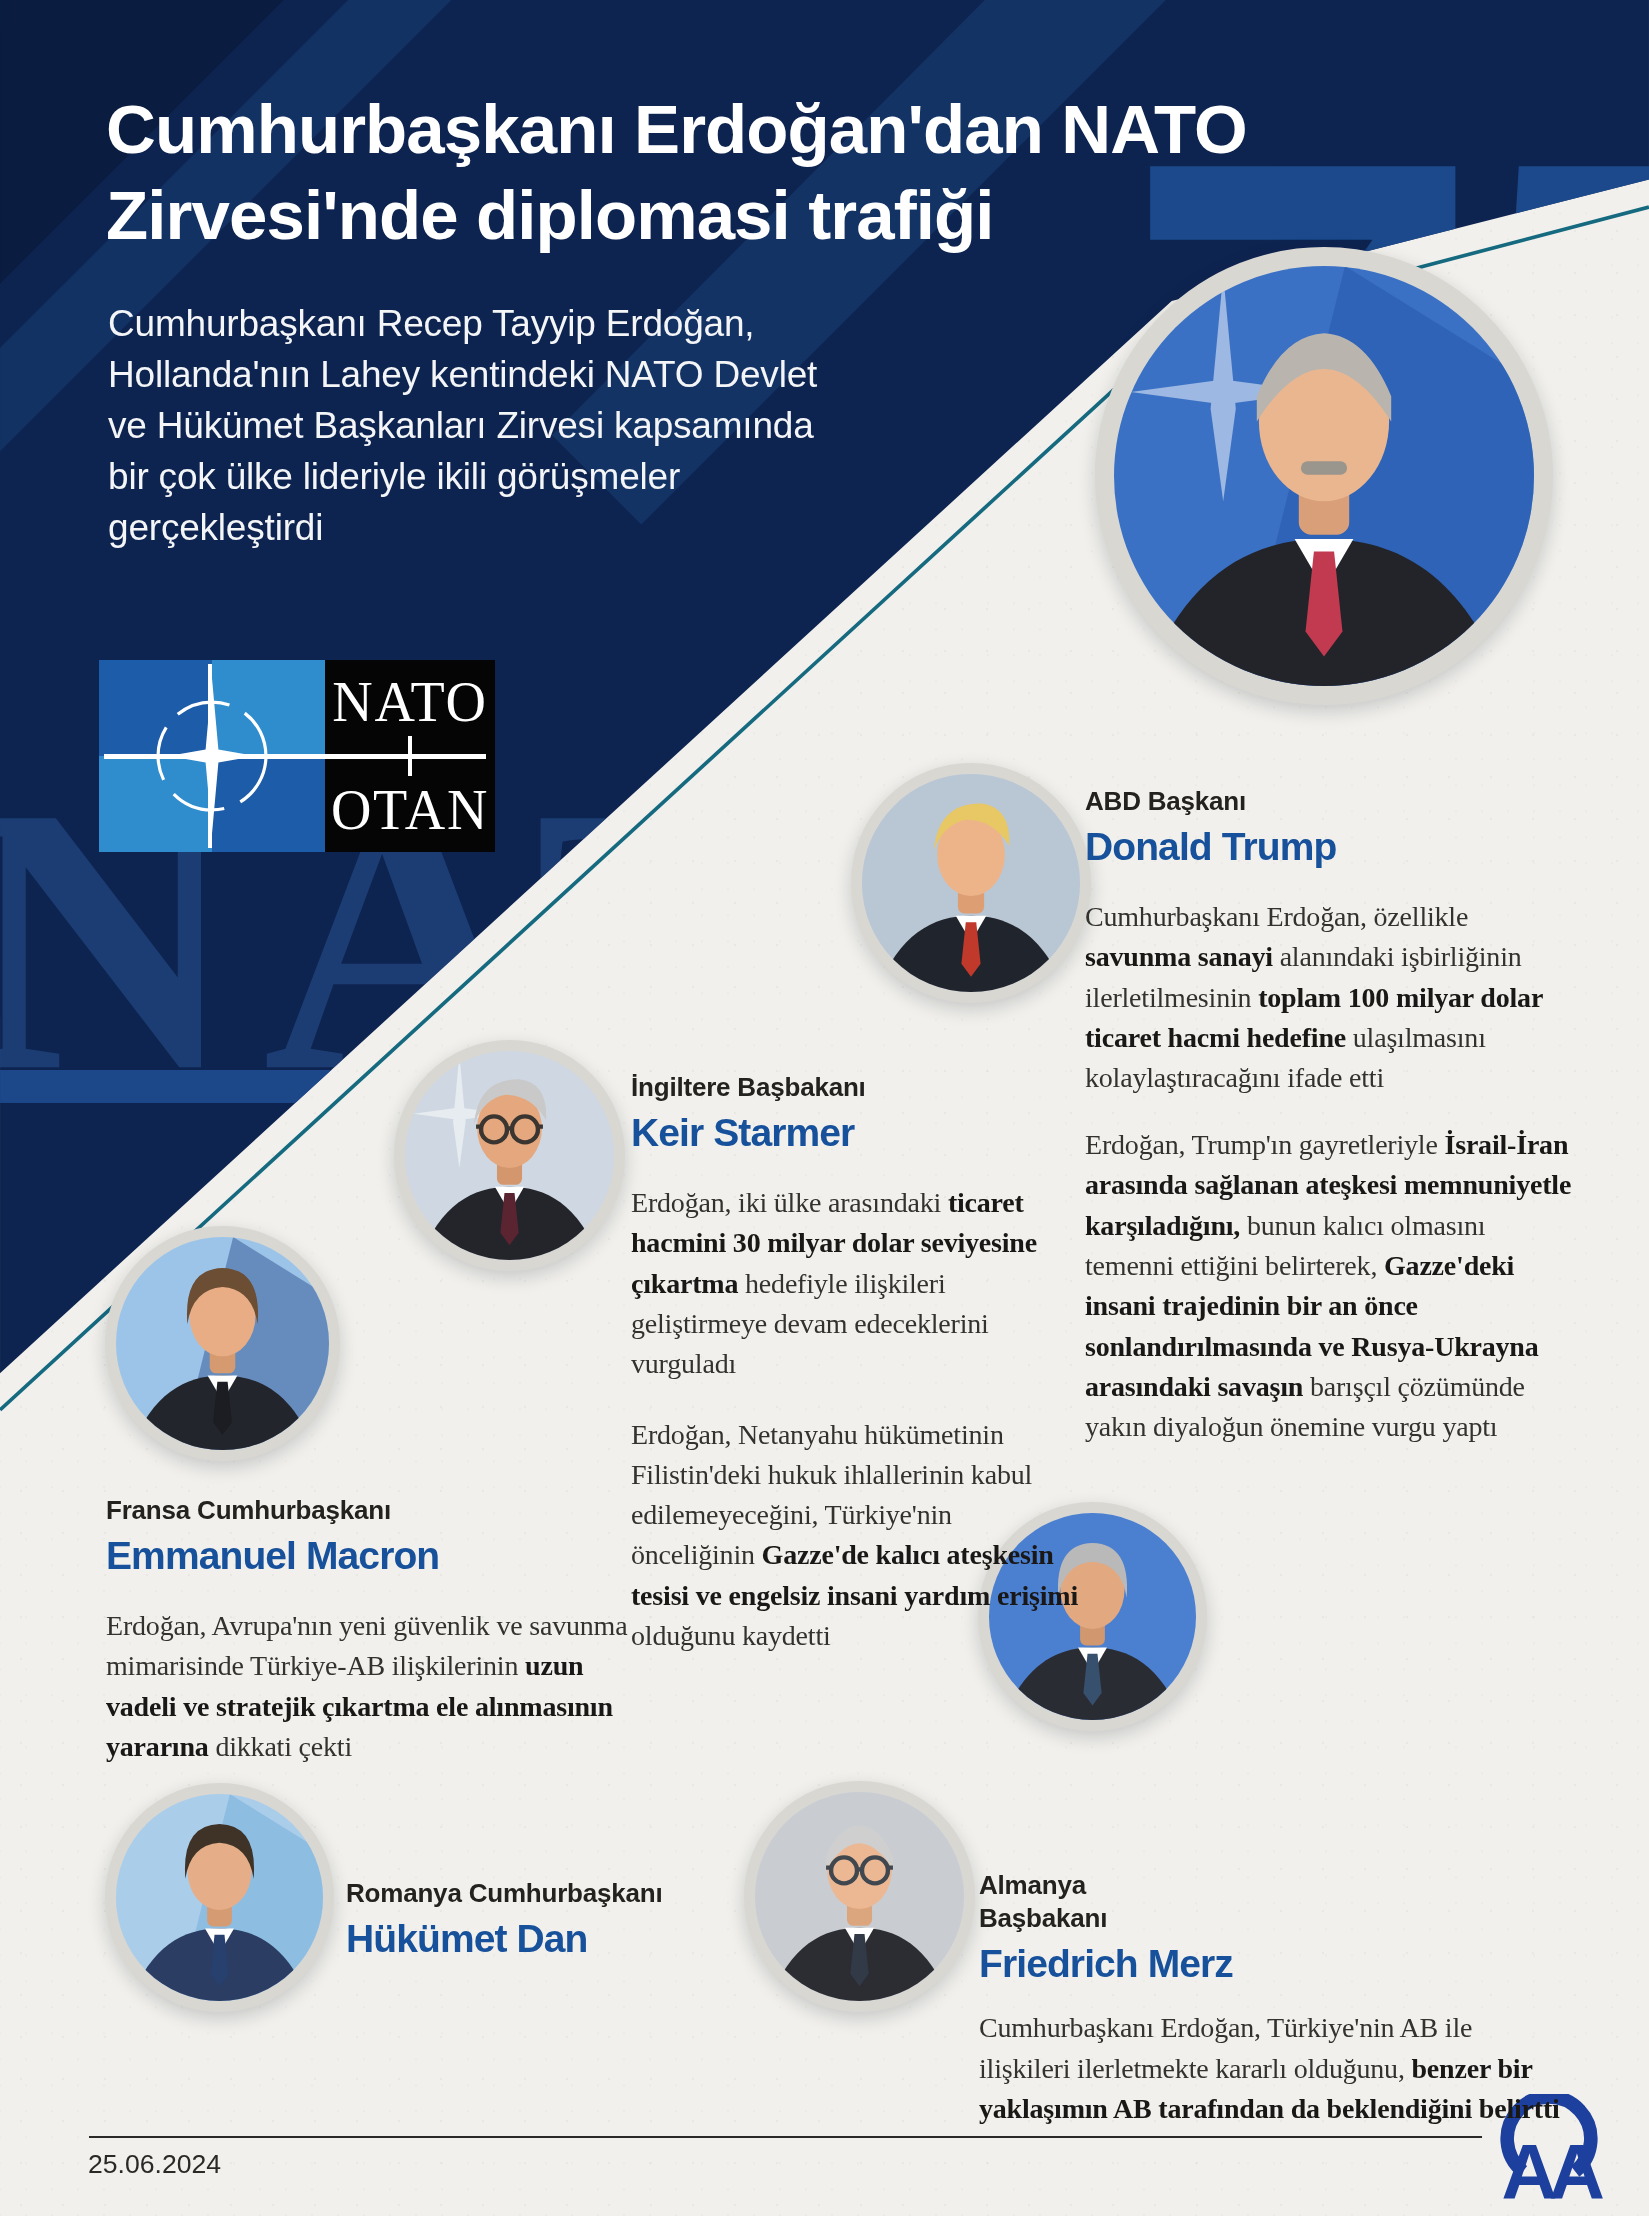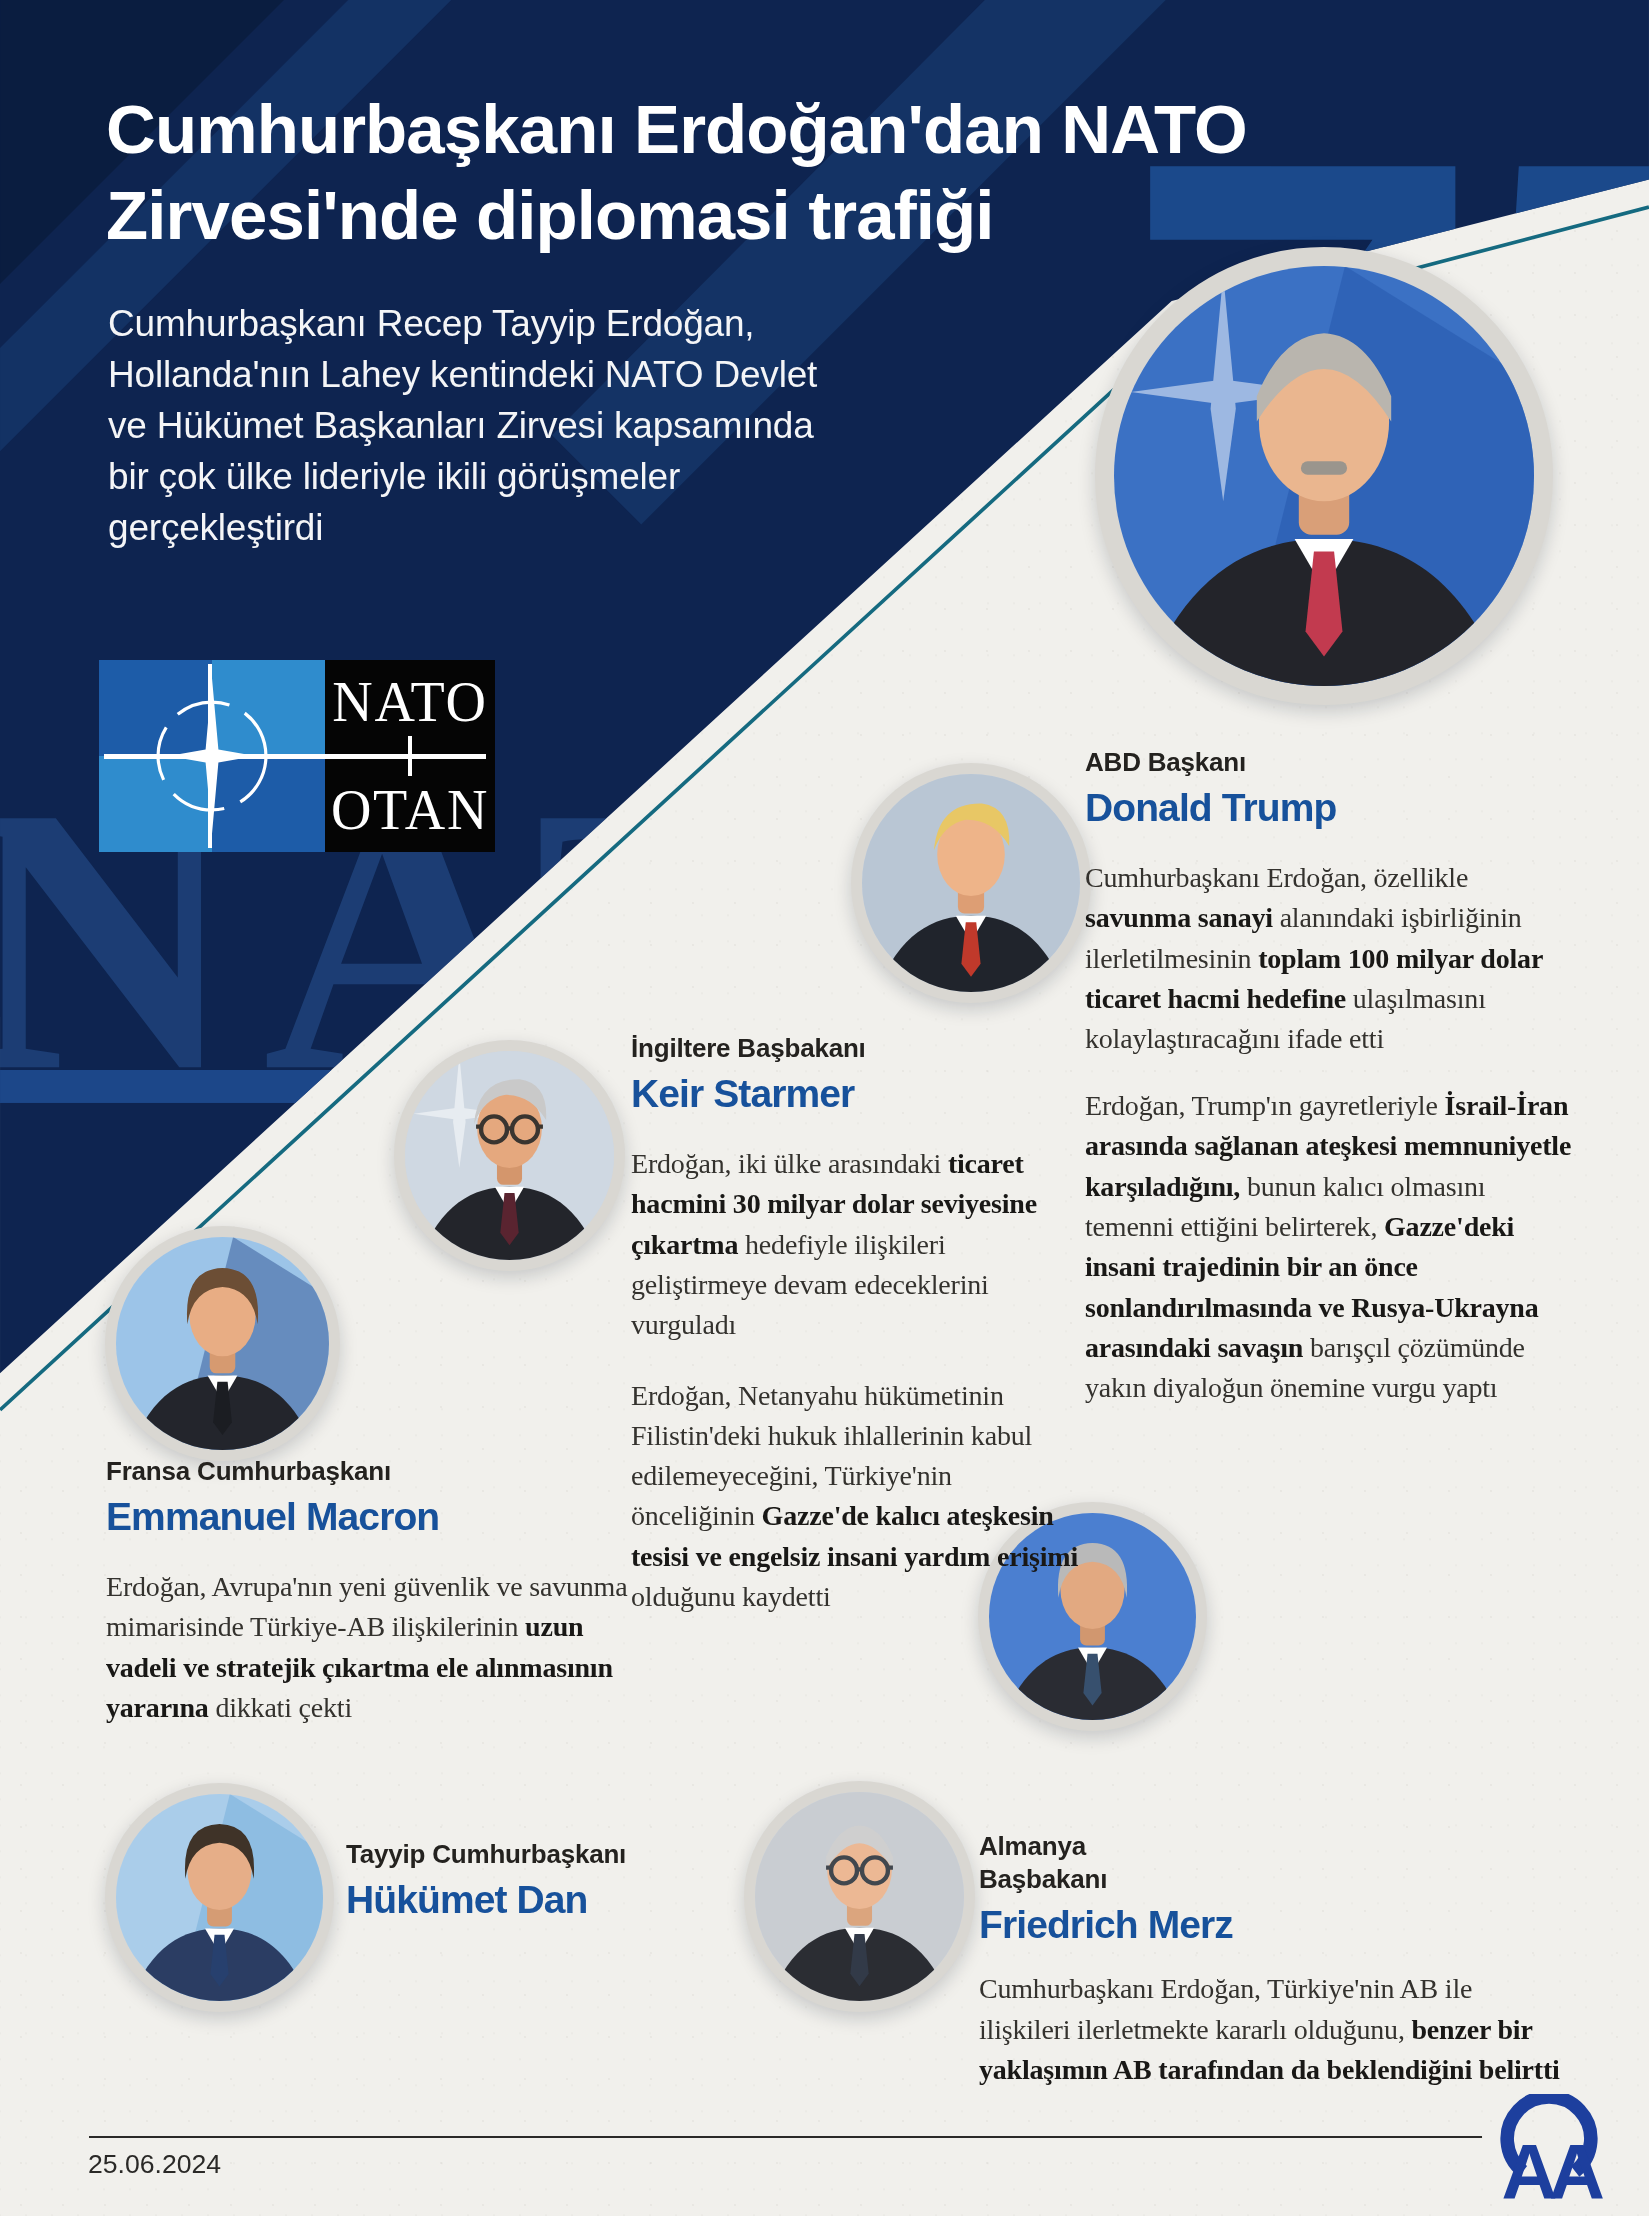--- a/index.html
+++ b/index.html
@@ -40,21 +40,21 @@
 
   .photo{
     position:absolute;z-index:4;border-radius:50%;box-sizing:border-box;
     border:11px solid var(--ring);overflow:hidden;background:#cfd6de;
     box-shadow:0 6.4px 18.3px rgba(10,20,40,.18);
   }
   .photo svg{display:block;width:100%;height:100%;}
   .photo-main{border-width:19px;}
 
   .leader{position:absolute;z-index:5;}
-  .label{font-weight:700;font-size:26px;line-height:33px;color:var(--label);letter-spacing:-0.2px;}
+  .label{font-weight:700;font-size:26px;line-height:33px;color:var(--label);letter-spacing:-0.2px;margin-top:39px;}
   .name{font-weight:700;font-size:39px;line-height:46px;color:var(--accent);letter-spacing:-0.9px;margin-top:6.4px;}
   .para{font-weight:400;font-size:28px;line-height:1.44;color:var(--ink);letter-spacing:-0.2px;margin-top:26.6px;font-family:Liberation Serif, serif;}
   .para b{font-weight:700;color:var(--ink-bold);}
 
   
   .nato-box{position:absolute;left:99px;top:660px;width:397px;height:192px;z-index:3;display:flex;}
   .nato-flag{position:relative;width:226px;height:100%;overflow:hidden;}
   .q{position:absolute;width:50%;height:50%;}
   .q1{left:0;top:0;background:#1d5ca8;}
   .q2{right:0;top:0;background:#2f8ccd;}
@@ -241,21 +241,21 @@
   </div>
 
   <div class="leader" style="left:106px;top:1455px;width:527px;">
     <div class="label">Fransa Cumhurbaşkanı</div>
     <div class="name">Emmanuel Macron</div>
     <div class="para">Erdoğan, Avrupa'nın yeni güvenlik ve savunma mimarisinde Türkiye-AB ilişkilerinin <b>uzun vadeli ve stratejik çıkartma ele alınmasının yararına</b> dikkati çekti</div>
   </div>
 
 
   <div class="leader" style="left:346px;top:1838px;width:380px;">
-    <div class="label">Tayyip Cumhurbaşkanı</div>
+    <div class="label">Romanya Cumhurbaşkanı</div>
     <div class="name">Hükümet Dan</div>
   </div>
 
   <div class="leader" style="left:979px;top:1830px;width:582px;">
     <div class="label pre">Almanya
 Başbakanı</div>
     <div class="name">Friedrich Merz</div>
     <div class="para" style="margin-top:21px;">Cumhurbaşkanı Erdoğan, Türkiye'nin AB ile ilişkileri ilerletmekte kararlı olduğunu, <b>benzer bir yaklaşımın AB tarafından da beklendiğini belirtti</b></div>
   </div>
 

